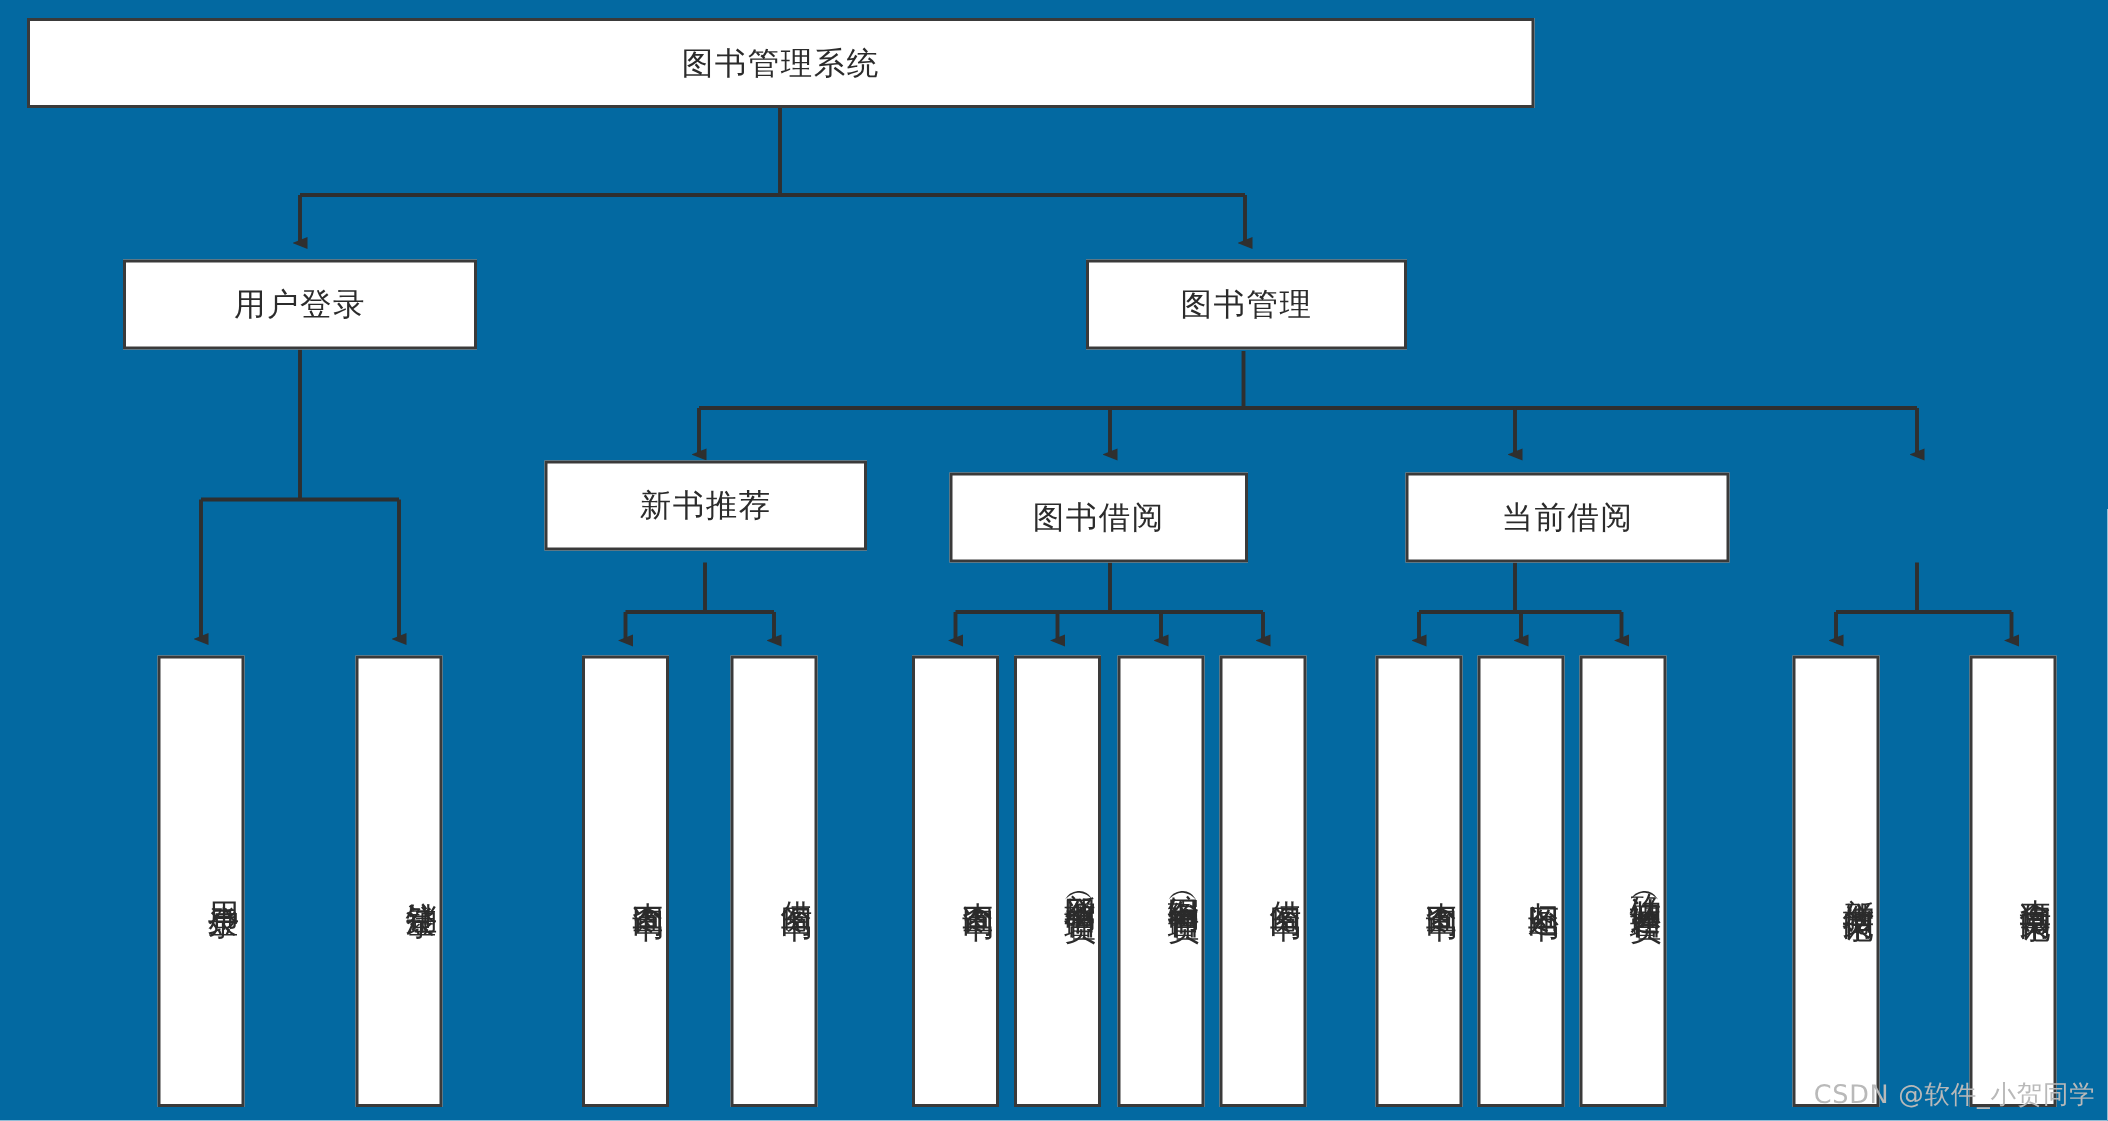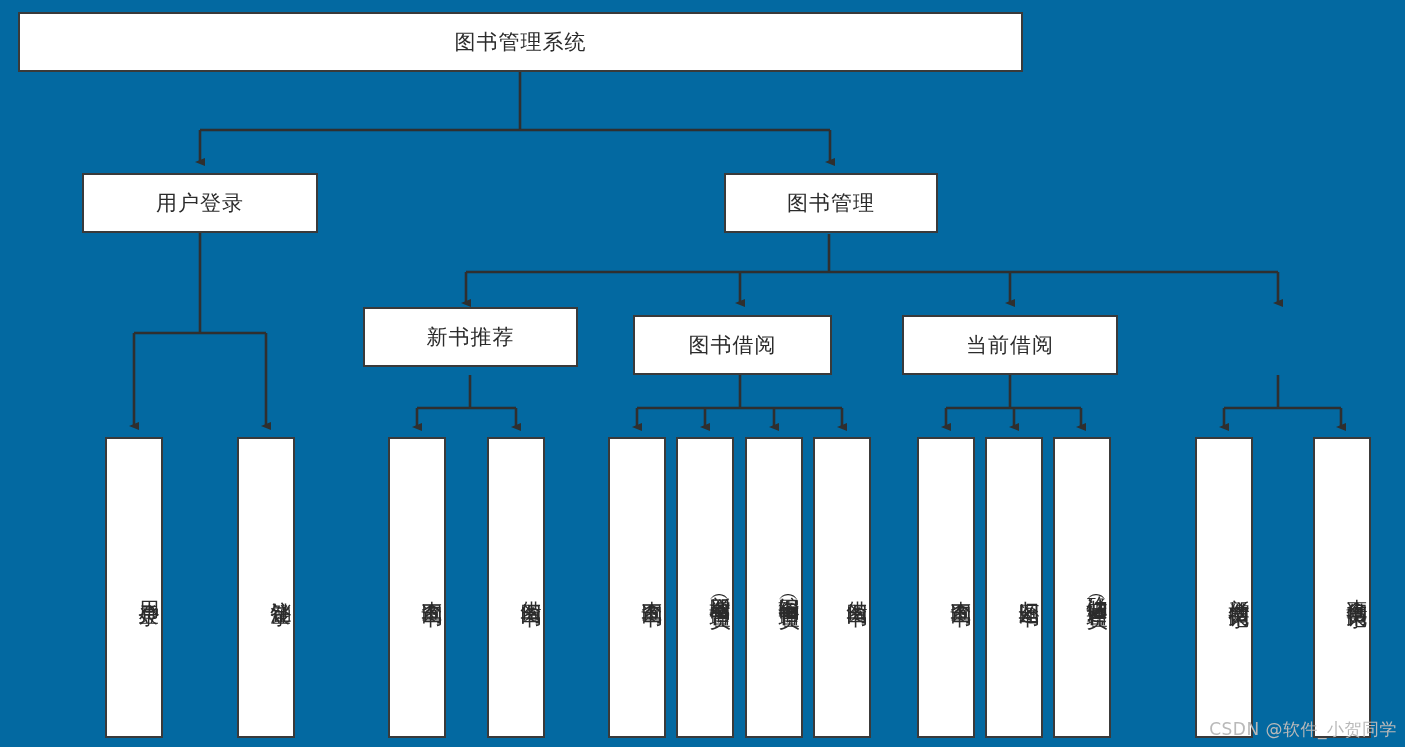--- a/index.html
+++ b/index.html
@@ -138,21 +138,21 @@
   </div>
 
   <div class="node h" style="left:363px; top:307px; width:215px; height:60px;">
     <span class="lbl">新书推荐</span>
   </div>
 
   <div class="node h" style="left:633px; top:315px; width:199px; height:60px;">
     <span class="lbl">图书借阅</span>
   </div>
 
-  <div class="node h" style="left:902px; top:315px; width:216px; height:60px;">
+  <div class="node h" style="left:937px; top:315px; width:216px; height:60px;">
     <span class="lbl">当前借阅</span>
   </div>
 
 
   <div class="node v" style="left:105px; top:437px; width:58px; height:301px;">
     <span class="lbl">用户登录</span>
   </div>
 
   <div class="node v" style="left:237px; top:437px; width:58px; height:301px;">
     <span class="lbl">注销登录</span>

